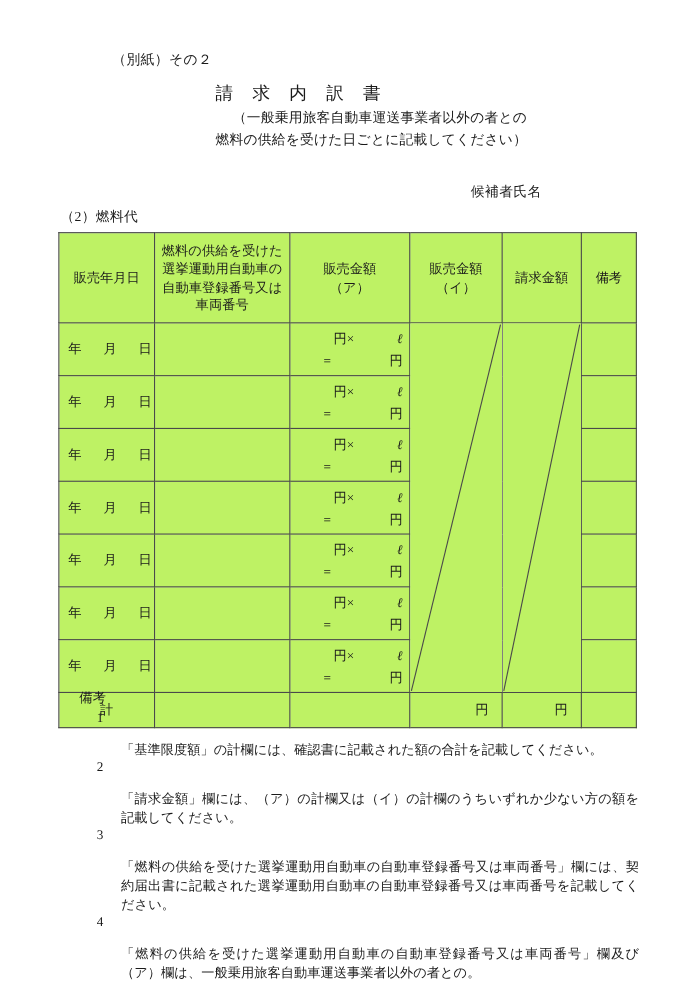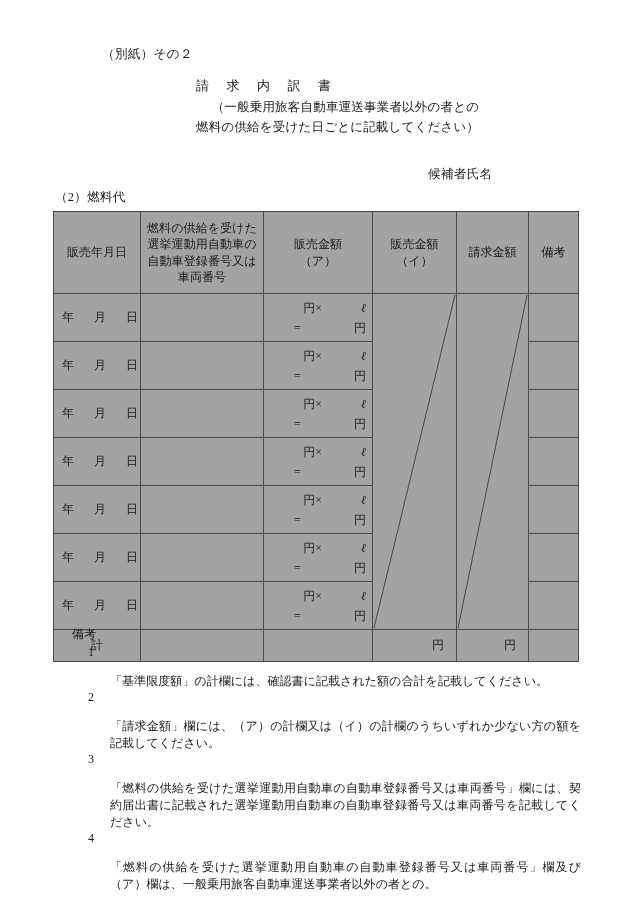--- a/index.html
+++ b/index.html
@@ -35,21 +35,21 @@
   .title-block {
     position: absolute;
     left: 196px;
     top: 76px;
     font-size: 13px;
     line-height: 20.5px;
   }
   .doc-title {
     letter-spacing: 17.5px;
     white-space: nowrap;
-    font-size: 13px;
+    font-size: 16px;
   }
   .subtitle-line {
     white-space: nowrap;
     letter-spacing: 0.2px;
     font-size: 12.5px;
     text-align: right;
   }
 
   .candidate-name {
     position: absolute;
@@ -81,21 +81,21 @@
     border-collapse: collapse;
     width: 525px;
     table-layout: fixed;
   }
   table.form td {
     border: 1px solid #4a4a4a;
     font-size: 12px;
     padding: 0;
     vertical-align: middle;
     text-align: center;
-    background: #a3a3a3;
+    background: #bef264;
   }
 
   
   .c1 { width: 87px; }
   .c2 { width: 123px; }
   .c3 { width: 109px; }
   .c4 { width: 84px; }
   .c5 { width: 72px; }
   .c6 { width: 50px; }
 

